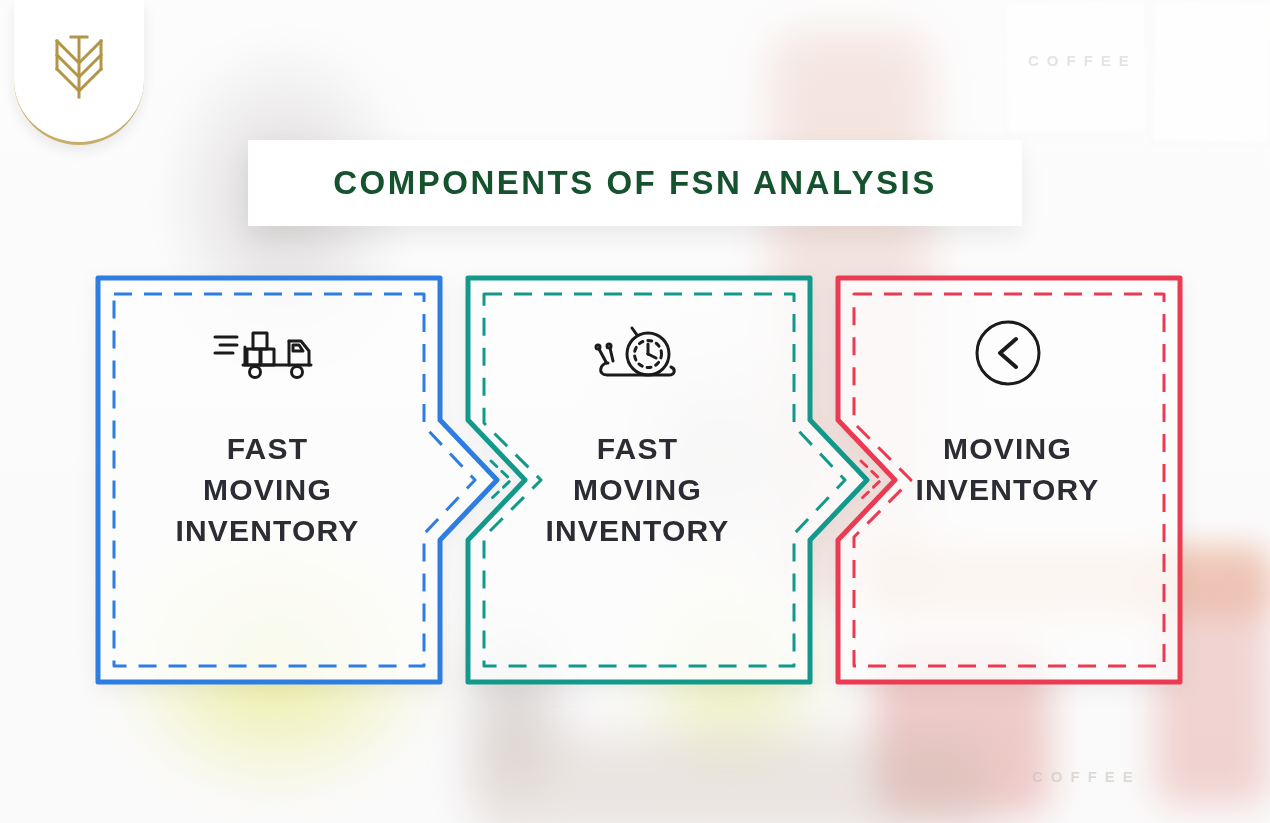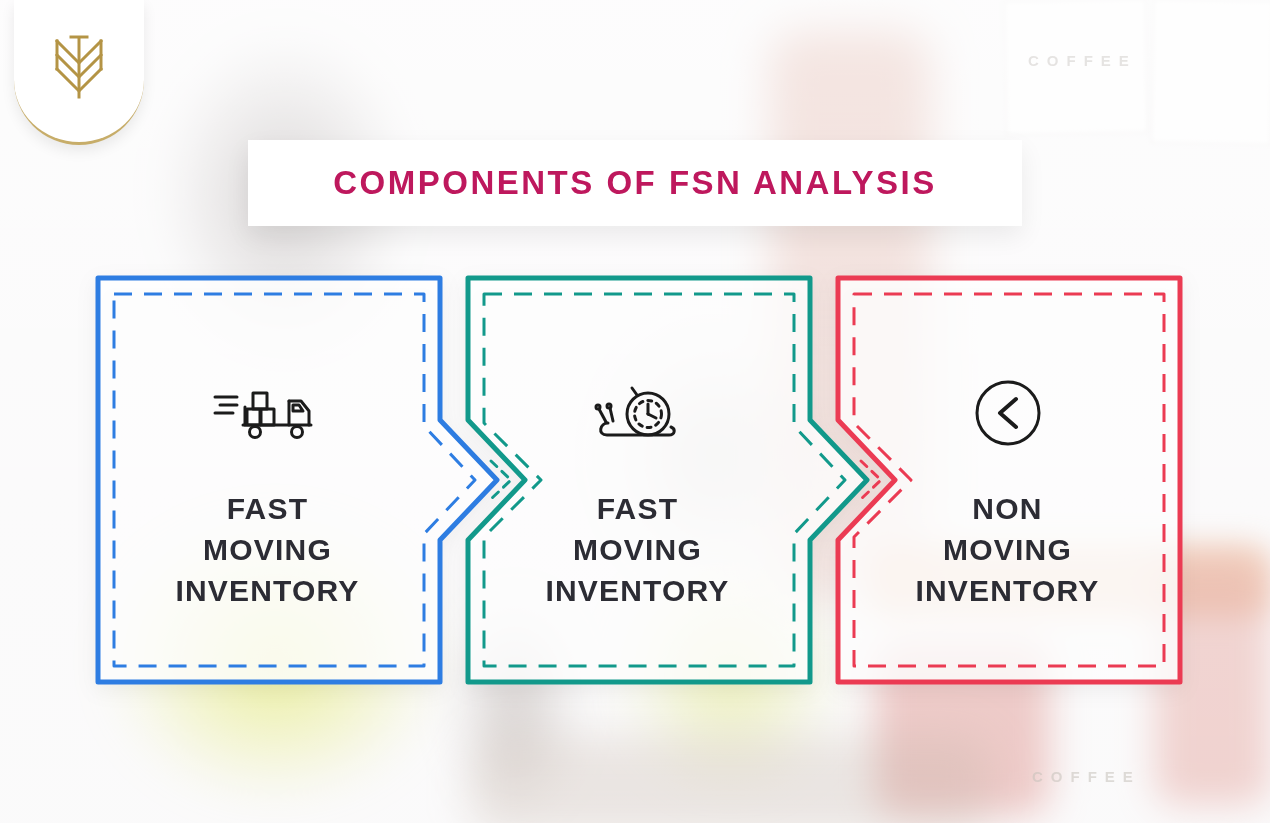--- a/index.html
+++ b/index.html
@@ -43,31 +43,31 @@
   
   .logo-badge{position:absolute;left:14px;top:0;width:130px;height:142px;
     background:#fff;border-radius:0 0 65px 65px;
     border-bottom:3px solid #c7ad69;
     box-shadow:0 6px 14px rgba(0,0,0,.08);
     display:flex;align-items:center;justify-content:center;z-index:5;}
   
   .title-card{position:absolute;left:248px;top:140px;width:774px;height:86px;
     background:#fff;box-shadow:0 10px 24px rgba(0,0,0,.07);
     display:flex;align-items:center;justify-content:center;z-index:4;}
-  .title-card h1{margin:0;font-size:33px;font-weight:700;letter-spacing:2.5px;color:#be185d;}
+  .title-card h1{margin:0;font-size:33px;font-weight:700;letter-spacing:2.5px;color:#14532d;}
   
   .card{position:absolute;top:275px;width:405px;height:410px;color:var(--accent,#444);z-index:3;}
   .card svg.frame{position:absolute;left:0;top:0;width:405px;height:410px;overflow:visible;
     filter:drop-shadow(0 6px 10px rgba(0,0,0,.06));}
   .frame .outer{fill:rgba(255,255,255,.8);stroke:currentColor;stroke-width:5;stroke-linejoin:round;}
   .frame .inner{fill:none;stroke:currentColor;stroke-width:3;stroke-linejoin:round;stroke-dasharray:18 12;}
   .frame .notch-chevron{fill:none;stroke:currentColor;stroke-width:3;stroke-linejoin:round;
     stroke-linecap:round;stroke-dasharray:8 7;}
   .card-body{position:absolute;left:0;top:0;width:345px;height:410px;
-    display:flex;flex-direction:column;align-items:center;padding-top:88px;box-sizing:border-box;}
+    display:flex;flex-direction:column;align-items:center;padding-top:28px;box-sizing:border-box;}
   .card-icon{height:100px;display:flex;align-items:center;justify-content:center;}
   .card-icon svg{stroke:#1b1b1b;fill:none;stroke-width:3;stroke-linecap:round;stroke-linejoin:round;}
   .card-label{margin-top:26px;text-align:center;font-size:30px;font-weight:700;
     letter-spacing:1.2px;line-height:1.36;color:#2c2c34;}
   .card-label span{display:block;}
   .card-1{left:95px;} .card-2{left:465px;} .card-3{left:835px;}
 </style>
 </head>
 <body>
 
@@ -172,18 +172,17 @@
     <path class="notch-chevron" d="M26,186 L46,205 L26,224"></path>
   </svg>
   <div class="card-body">
     <div class="card-icon">
       <svg width="70" height="70" viewBox="0 0 70 70">
         <circle cx="35" cy="35" r="31"></circle>
         <path d="M43,21 L27,35 L43,49" stroke-width="4"></path>
       </svg>
     </div>
     <div class="card-label">
-      <span>NON</span>
       <span>MOVING</span>
       <span>INVENTORY</span>
     </div>
   </div>
 </div>
 
 </body></html>

